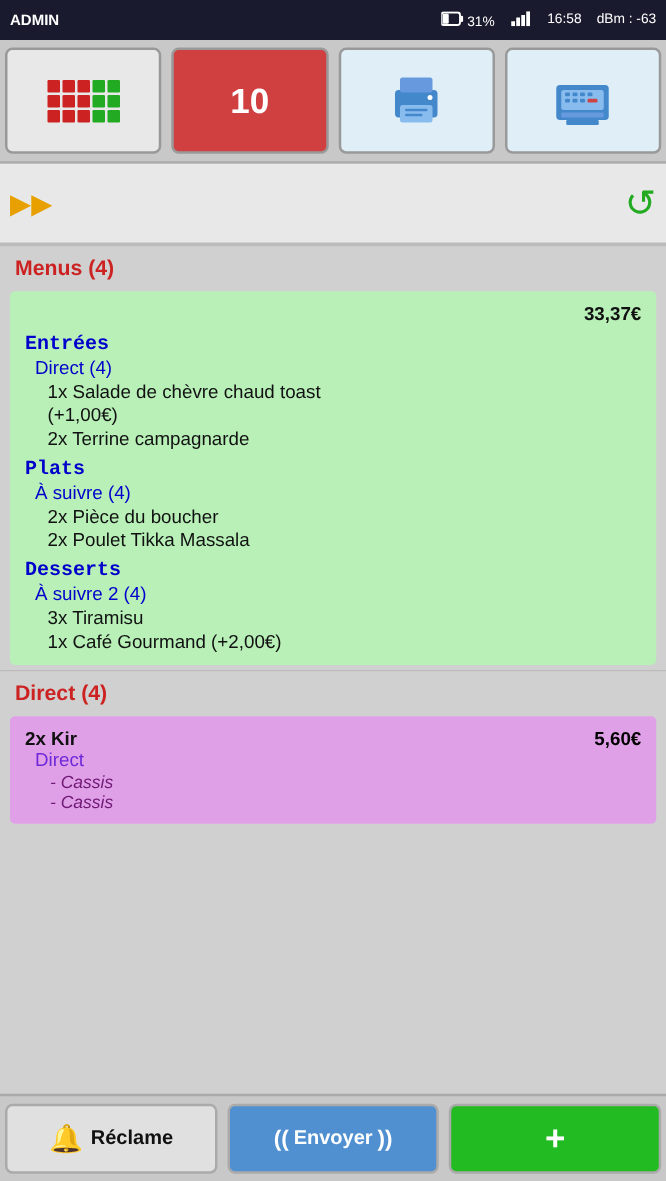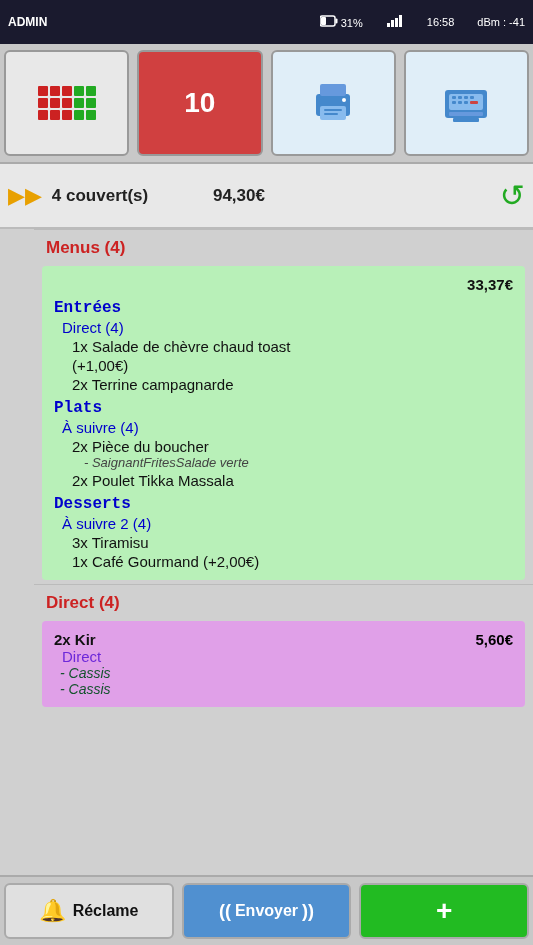--- a/index.html
+++ b/index.html
@@ -10,35 +10,35 @@
       font-family: Arial, sans-serif;
       font-size: 14px;
       overflow: hidden;
       position: relative;
     }
 
     
     #status-bar {
       background: #1a1a2e;
       color: white;
-      height: 44px;
+      height: 32px;
       display: flex;
       align-items: center;
       justify-content: space-between;
       padding: 0 8px;
       font-size: 12px;
     }
     #status-bar .left { font-weight: bold; }
-    #status-bar .right { display: flex; align-items: center; gap: 23px; font-size: 11px; }
+    #status-bar .right { display: flex; gap: 12px; font-size: 11px; }
 
     
     #toolbar {
       background: #c8c8c8;
       display: flex;
-      height: 120px;
+      height: 99px;
       border-bottom: 2px solid #aaa;
     }
     .toolbar-btn {
       flex: 1;
       display: flex;
       align-items: center;
       justify-content: center;
       border: 2px solid #999;
       margin: 6px 4px;
       border-radius: 6px;
@@ -107,21 +107,20 @@
       color: #22aa22;
       font-size: 30px;
       cursor: pointer;
     }
 
     
     #scroll-area {
       height: calc(945px - 28px - 105px - 65px - 70px);
       overflow-y: auto;
       background: #d0d0d0;
-      padding-left: 34px;
     }
 
     
     .section-header {
       background: #d0d0d0;
       color: #cc2222;
       font-size: 17px;
       font-weight: bold;
       padding: 8px 12px 4px 12px;
       border-top: 1px solid #bbb;
@@ -198,22 +197,22 @@
       font-weight: bold;
       float: right;
     }
     .direct-block .direct-subcategory {
       font-size: 15px;
       color: #6d28d9;
       margin-left: 8px;
     }
     .direct-block .direct-subline {
       font-size: 14px;
-      color: #14532d;
-      margin-left: 6px;
+      color: #701a75;
+      margin-left: 20px;
       font-style: italic;
     }
 
     
     #action-bar {
       position: absolute;
       bottom: 0;
       left: 0;
       width: 533px;
       height: 70px;
@@ -268,21 +267,21 @@
     </span>
     <span>
       <svg width="18" height="12" viewBox="0 0 18 12">
         <rect x="1" y="8" width="3" height="4" fill="white"></rect>
         <rect x="5" y="5" width="3" height="7" fill="white"></rect>
         <rect x="9" y="3" width="3" height="9" fill="white"></rect>
         <rect x="13" y="0" width="3" height="12" fill="white"></rect>
       </svg>
     </span>
     <span>16:58</span>
-    <span>dBm : -41</span>
+    <span>dBm : -63</span>
   </div>
 </div>
 
 <div id="toolbar">
 
   <div class="toolbar-btn grid-btn">
     <div class="grid-icon">
       <div class="grid-cell red"></div>
         <div class="grid-cell red"></div>
         <div class="grid-cell red"></div>
@@ -331,24 +330,20 @@
       <rect x="19" y="25" width="4" height="3" rx="1" fill="#4488cc"></rect>
       <rect x="25" y="25" width="4" height="3" rx="1" fill="#4488cc"></rect>
       <rect x="31" y="25" width="8" height="3" rx="1" fill="#cc4444"></rect>
     </svg>
   </div>
 </div>
 
 <div id="cover-bar">
   <div class="arrow-icon">▶▶</div>
   <div class="cover-info">
-    <div class="line1">
-      <span>4 couvert(s)</span>
-      <span style="margin-left:60px;">94,30€</span>
-    </div>
   </div>
   <div class="refresh-icon">↺</div>
 </div>
 
 <div id="scroll-area">
 
   <div class="section-header">Menus (4)</div>
 
   <div class="menu-block">
     <div class="clearfix">
@@ -357,21 +352,20 @@
 
     <div class="category-title">Entrées</div>
     <div class="subcategory-title">Direct (4)</div>
     <div class="item-line">1x Salade de chèvre chaud toast</div>
     <div class="item-line">(+1,00€)</div>
     <div class="item-line">2x Terrine campagnarde</div>
 
     <div class="category-title">Plats</div>
     <div class="subcategory-title">À suivre (4)</div>
     <div class="item-line">2x Pièce du boucher</div>
-    <div class="item-subline">- SaignantFritesSalade verte</div>
     <div class="item-line">2x Poulet Tikka Massala</div>
 
     <div class="category-title">Desserts</div>
     <div class="subcategory-title">À suivre 2 (4)</div>
     <div class="item-line">3x Tiramisu</div>
     <div class="item-line">1x Café Gourmand (+2,00€)</div>
   </div>
 
   <div class="direct-header">Direct (4)</div>
 

